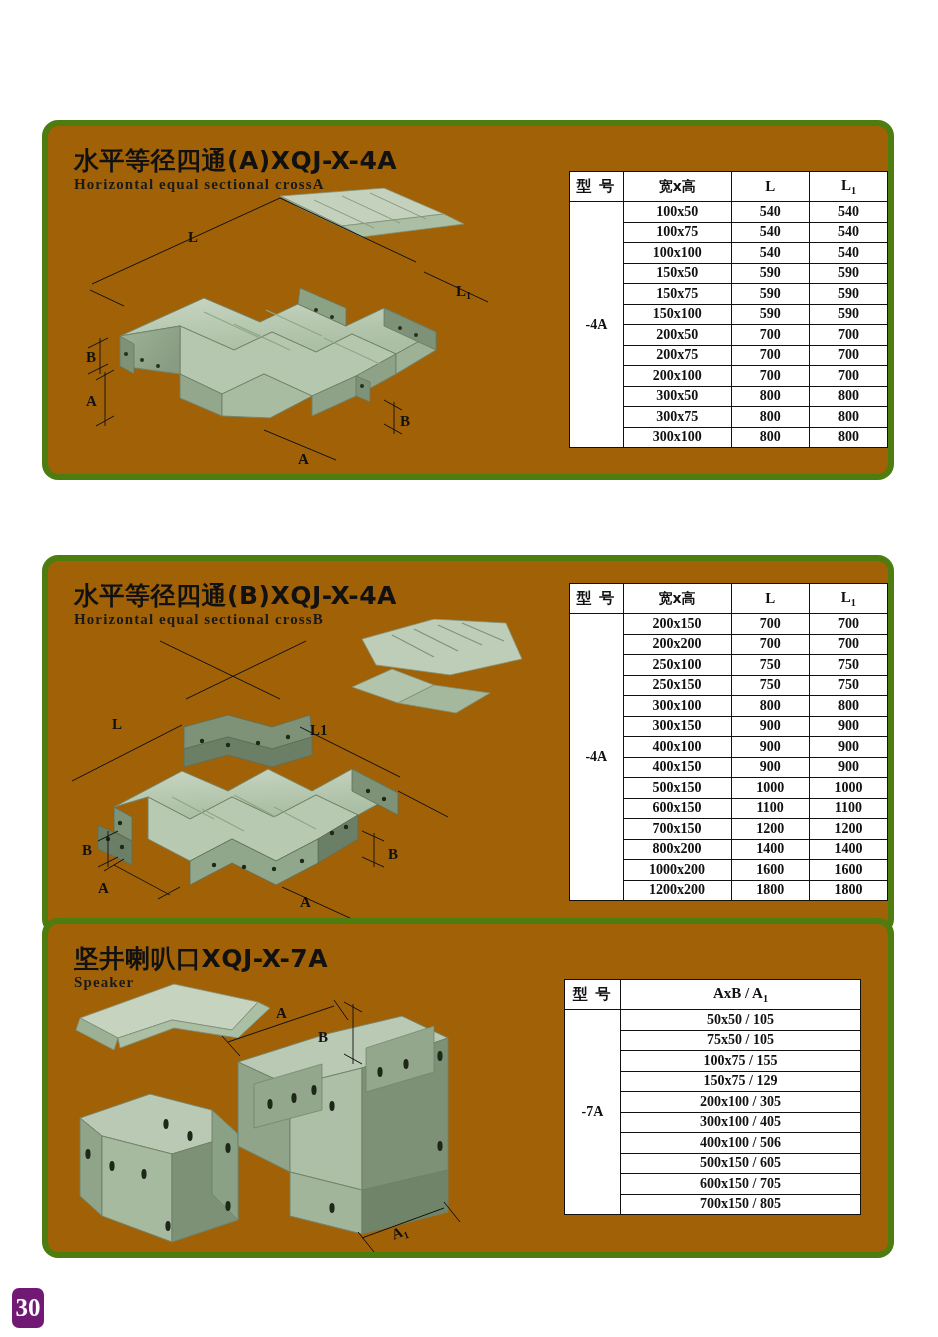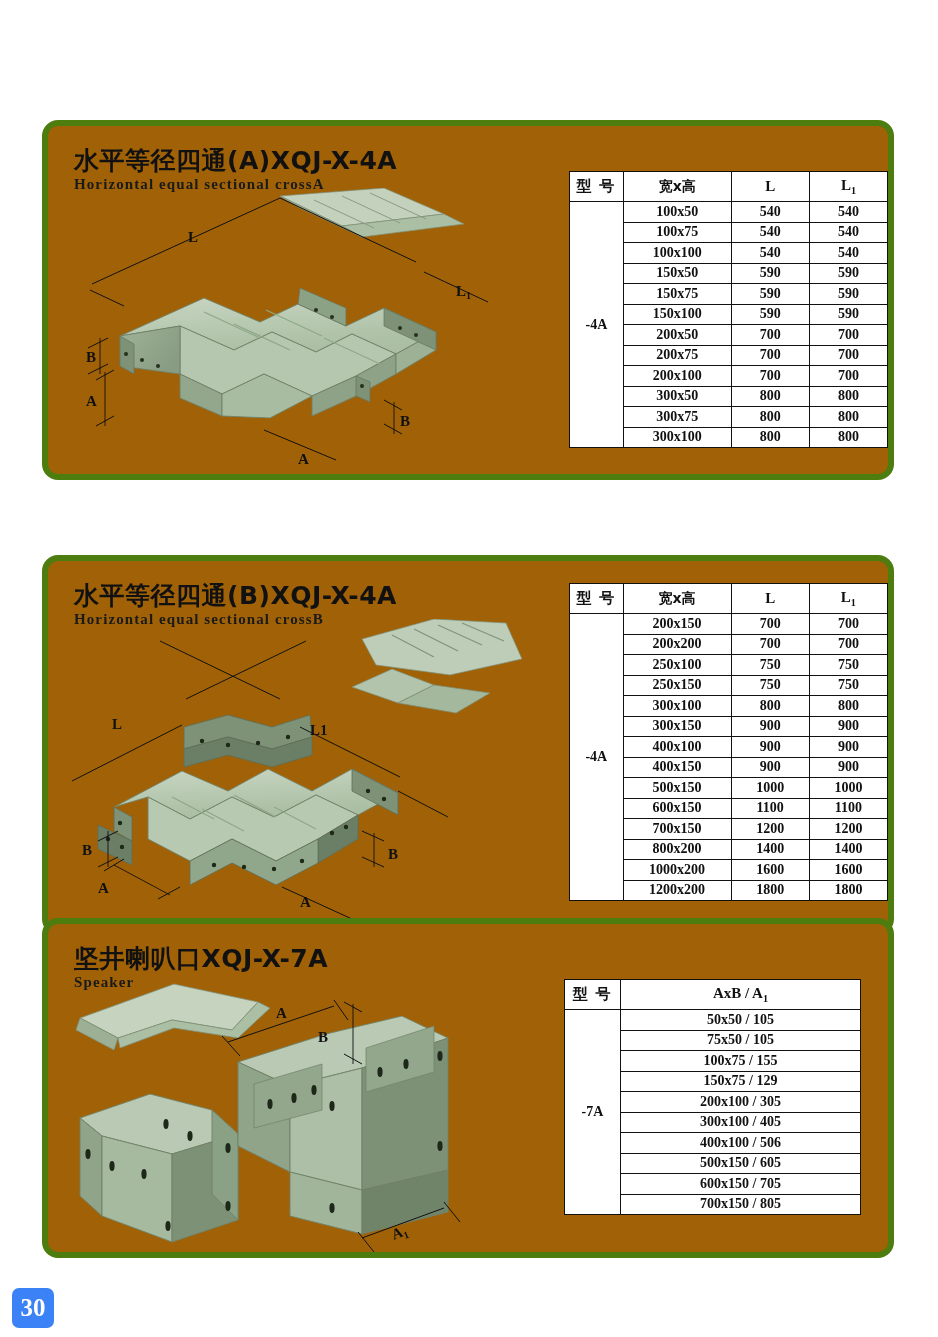--- a/index.html
+++ b/index.html
@@ -83,22 +83,22 @@
   .col-l     { width: 82px; }
   .col-l1    { width: 82px; }
   .col-ab    { width: 240px; font-family: Liberation Serif, serif; }
 
   
   .illus { position: absolute; }
 
   
   .page-badge {
     position: absolute; left: 12px; top: 1288px;
-    width: 42px; height: 40px;
-    background: #3b82f6; border-radius: 7px;
+    width: 32px; height: 40px;
+    background: #701a75; border-radius: 7px;
     display: flex; align-items: center; justify-content: center;
     color: #fff; font-size: 25px; font-weight: 700;
     font-family: "Liberation Serif", "DejaVu Serif", serif;
   }
 </style>
 </head>
 <body>
 
 <div class="page">
 

